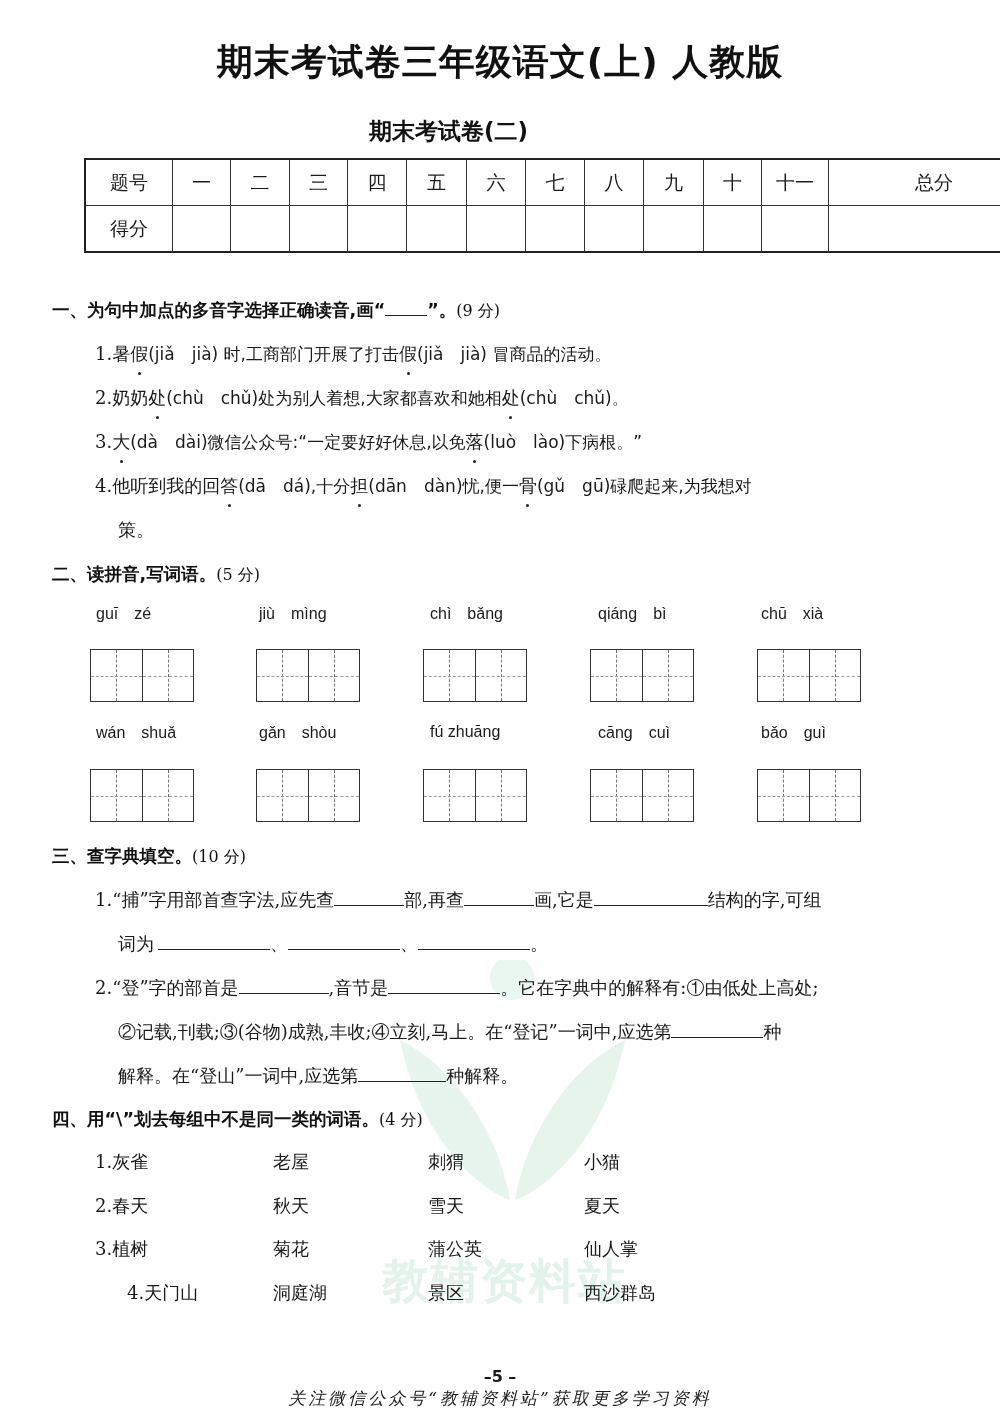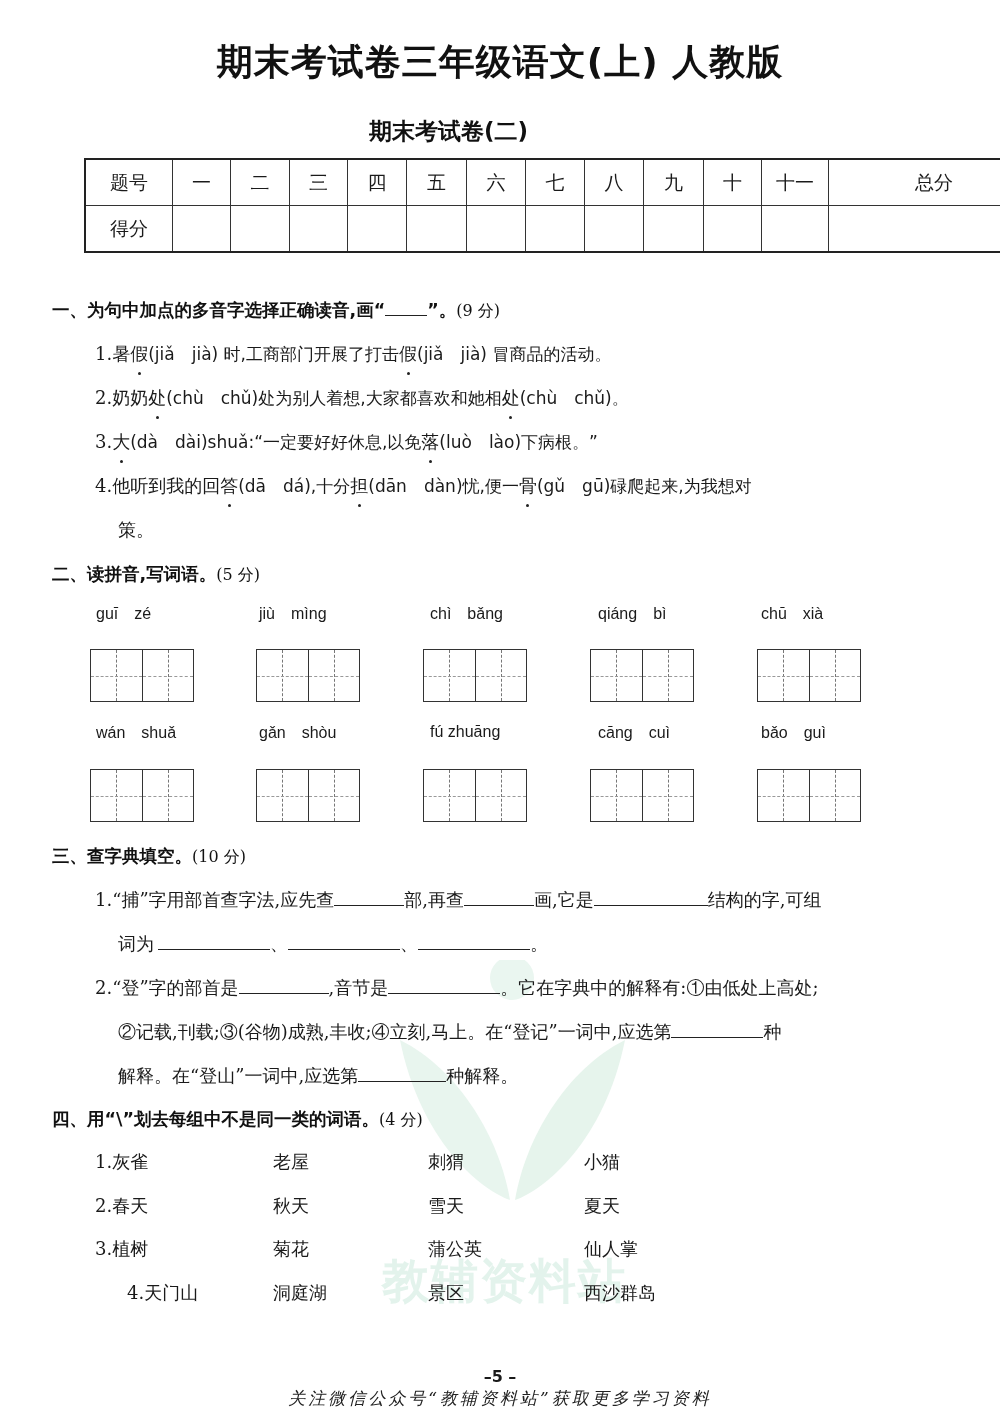--- a/index.html
+++ b/index.html
@@ -107,21 +107,21 @@
   <span>一、为句中加点的多音字选择正确读音,画“</span><span class="blank" style="width:42px; height:14px;"></span><span>”。</span><span class="pts">(9 分)</span>
 </div>
 
 <div class="abs line" style="left:95px; top:342px;">
   <span>1.</span><span>暑</span><span class="dot">假</span><span class="py">(jiǎ　jià) 时,工商部门开展了打击</span><span class="dot">假</span><span class="py">(jiǎ　jià) 冒商品的活动。</span>
 </div>
 <div class="abs line" style="left:95px; top:386px;">
   <span>2.</span><span>奶奶</span><span class="dot">处</span><span class="py">(chù　chǔ)处为别人着想,大家都喜欢和她相</span><span class="dot">处</span><span class="py">(chù　chǔ)。</span>
 </div>
 <div class="abs line" style="left:95px; top:430px;">
-  <span>3.</span><span></span><span class="dot">大</span><span class="py">(dà　dài)shuǎ:“一定要好好休息,以免</span><span class="dot">落</span><span class="py">(luò　lào)下病根。”</span>
+  <span>3.</span><span></span><span class="dot">大</span><span class="py">(dà　dài)微信公众号:“一定要好好休息,以免</span><span class="dot">落</span><span class="py">(luò　lào)下病根。”</span>
 </div>
 <div class="abs line" style="left:95px; top:474px;">
   <span>4.</span><span>他听到我的回</span><span class="dot">答</span><span class="py">(dā　dá),十分</span><span class="dot">担</span><span class="py">(dān　dàn)忧,便一</span><span class="dot">骨</span><span class="py">(gǔ　gū)碌爬起来,为我想对</span>
 </div>
 <div class="abs line" style="left:118px; top:518px;">策。</div>
 
 <div class="abs sec-head" style="top:562px;">
   <span>二、读拼音,写词语。</span><span class="pts">(5 分)</span>
 </div>
 

